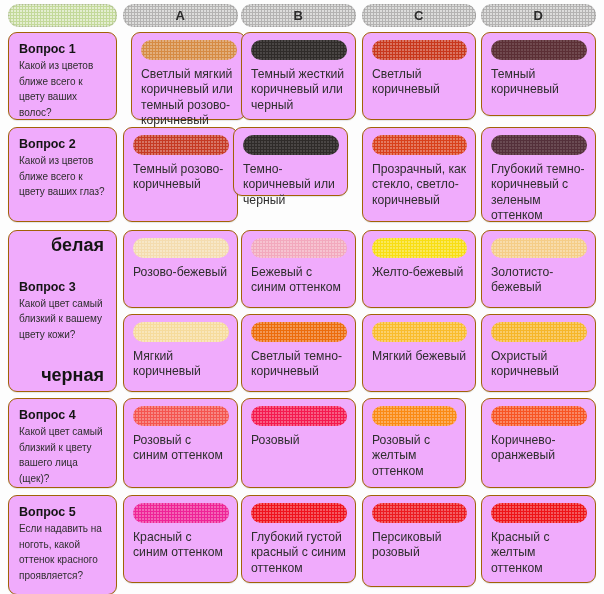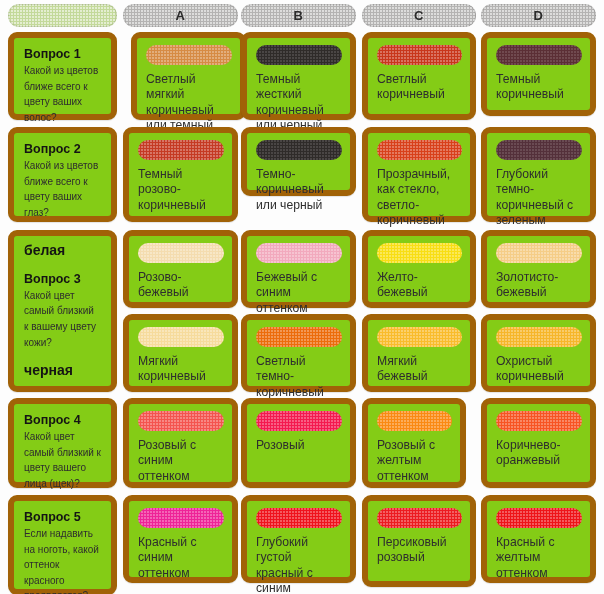--- a/index.html
+++ b/index.html
@@ -15,22 +15,22 @@
     position: relative;
     width: 604px;
     height: 594px;
     background: #fdfdfd;
     overflow: hidden;
   }
 
   
   .card {
     position: absolute;
-    background: #84cc16;
-    border: 6px solid #a16207;
+    background: #f0abfc;
+    border: 1px solid #a16207;
     border-radius: 9px;
     box-shadow: 0 1px 1px rgba(0,0,0,.10);
   }
 
   
   .hdr {
     position: absolute;
     height: 23px;
     border-radius: 11px;
     display: flex;
@@ -71,24 +71,24 @@
   .q-text {
     font-size: 10px;
     color: #2e2e2e;
     line-height: 15.6px;
   }
   .q-skin {
     justify-content: space-between;
     padding: 7px 12px 8px 10px;
   }
   .skin-label {
-    font-size: 14px;
+    font-size: 18px;
     font-weight: bold;
     color: #141414;
-    text-align: left;
+    text-align: right;
     line-height: 15px;
   }
   .q-skin .q-body { margin: 0; }
 
   
   .acell { padding: 7px 8px 6px 9px; }
   .swatch {
     height: 20px;
     border-radius: 10px;
     margin-bottom: 7px;
@@ -151,21 +151,21 @@
 
   <div class="card qcell" style="left:8px; top:127px; width:109px; height:95px;">
     <div class="q-title">Вопрос 2</div>
     <div class="q-text">Какой из цветов ближе всего к цвету ваших глаз?</div>
   </div>
 
   <div class="card acell" style="left:123px; top:127px; width:115px; height:95px;">
     <div class="swatch" style="background-color: rgb(197, 58, 36);"></div>
     <div class="a-text">Темный розово-коричневый</div>
   </div>
-  <div class="card acell" style="left:241px; top:127px; width:115px; height:69px;">
+  <div class="card acell" style="left:233px; top:127px; width:115px; height:69px;">
     <div class="swatch dark" style="background-color: rgb(47, 43, 41);"></div>
     <div class="a-text">Темно-коричневый или черный</div>
   </div>
   <div class="card acell" style="left:362px; top:127px; width:114px; height:95px;">
     <div class="swatch" style="background-color: rgb(216, 64, 27);"></div>
     <div class="a-text">Прозрачный, как стекло, светло-коричневый</div>
   </div>
   <div class="card acell" style="left:481px; top:127px; width:115px; height:95px;">
     <div class="swatch dark" style="background-color: rgb(84, 48, 58);"></div>
     <div class="a-text">Глубокий темно-коричневый с зеленым оттенком</div>

